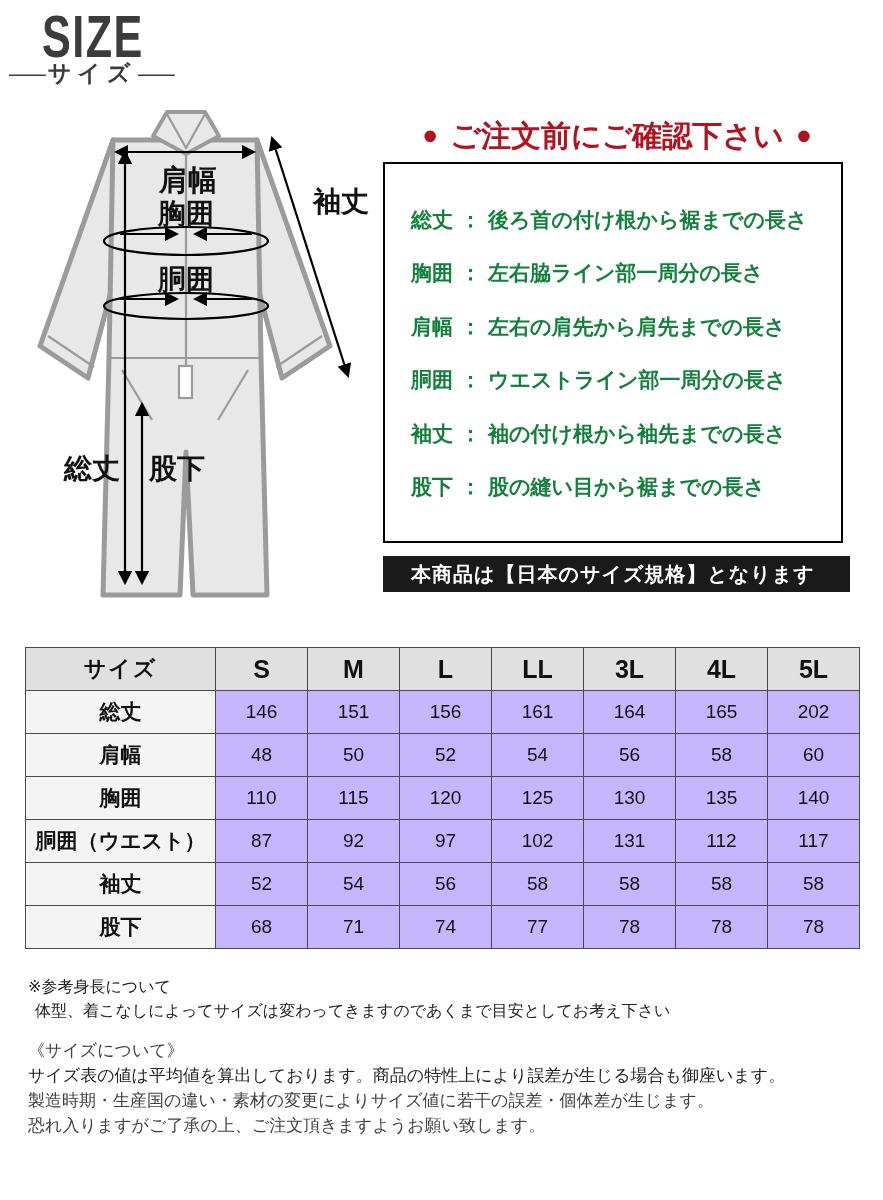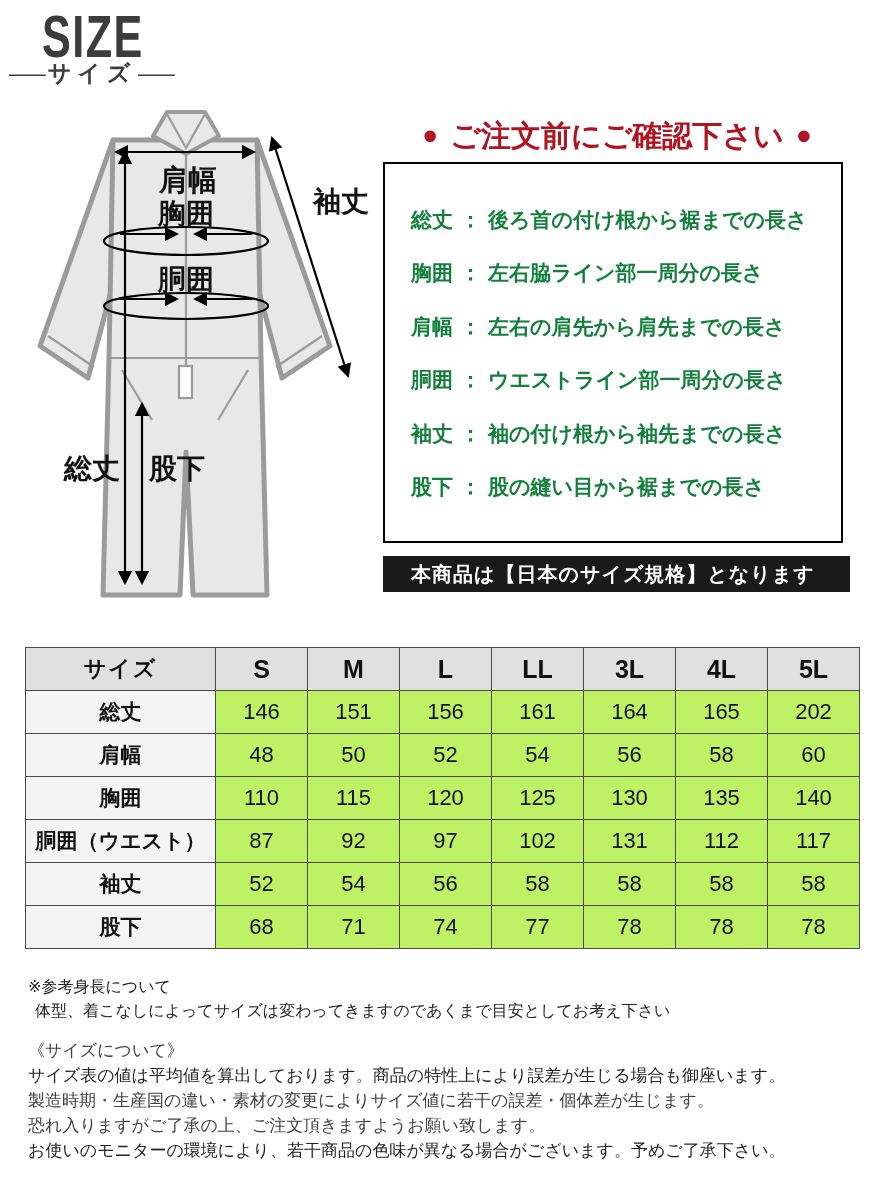--- a/index.html
+++ b/index.html
@@ -32,21 +32,21 @@
        box-sizing:border-box;letter-spacing:1px;white-space:nowrap;}
 
   
   .sizetable{position:absolute;left:25px;top:647px;width:834px;border-collapse:collapse;
              table-layout:fixed;}
   .sizetable th,.sizetable td{border:1px solid #4a4a4a;text-align:center;vertical-align:middle;
              padding:0;height:42px;}
   .sizetable thead th{background:#e0e0e0;font-size:25px;font-weight:700;color:#111;}
   .sizetable thead th.firstcol{font-size:22px;letter-spacing:2px;}
   .sizetable tbody th{background:#f4f4f4;font-size:21px;font-weight:700;color:#111;}
-  .sizetable tbody td{background:#bef264;font-size:22px;font-weight:400;color:#111;}
+  .sizetable tbody td{background:#c4b5fd;font-size:19px;font-weight:400;color:#111;}
 
   
   .notes{position:absolute;left:28px;top:975px;font-size:16px;line-height:24px;color:#222;}
   .notes .indent{padding-left:7px;}
   .notes .group2{margin-top:15px;font-size:17px;line-height:25px;}
   .red{color:#404040;}
 
   
   .diagram{position:absolute;left:30px;top:108px;}
   .diagram text{font-family:"Liberation Sans","DejaVu Sans",sans-serif;font-weight:700;fill:#111;}
@@ -223,17 +223,16 @@
   </table>
 
   <div class="notes">
     <div>※参考身長について</div>
     <div class="indent">体型、着こなしによってサイズは変わってきますのであくまで目安としてお考え下さい</div>
     <div class="group2">
       <div class="red">《サイズについて》</div>
       <div>サイズ表の値は平均値を算出しております。商品の特性上により誤差が生じる場合も御座います。</div>
       <div class="red">製造時期・生産国の違い・素材の変更によりサイズ値に若干の誤差・個体差が生じます。</div>
       <div class="red">恐れ入りますがご了承の上、ご注文頂きますようお願い致します。</div>
-      <div>お使いのモニターの環境により、若干商品の色味が異なる場合がございます。予めご了承下さい。</div>
     </div>
   </div>
 
 </div>
 
 </body></html>

